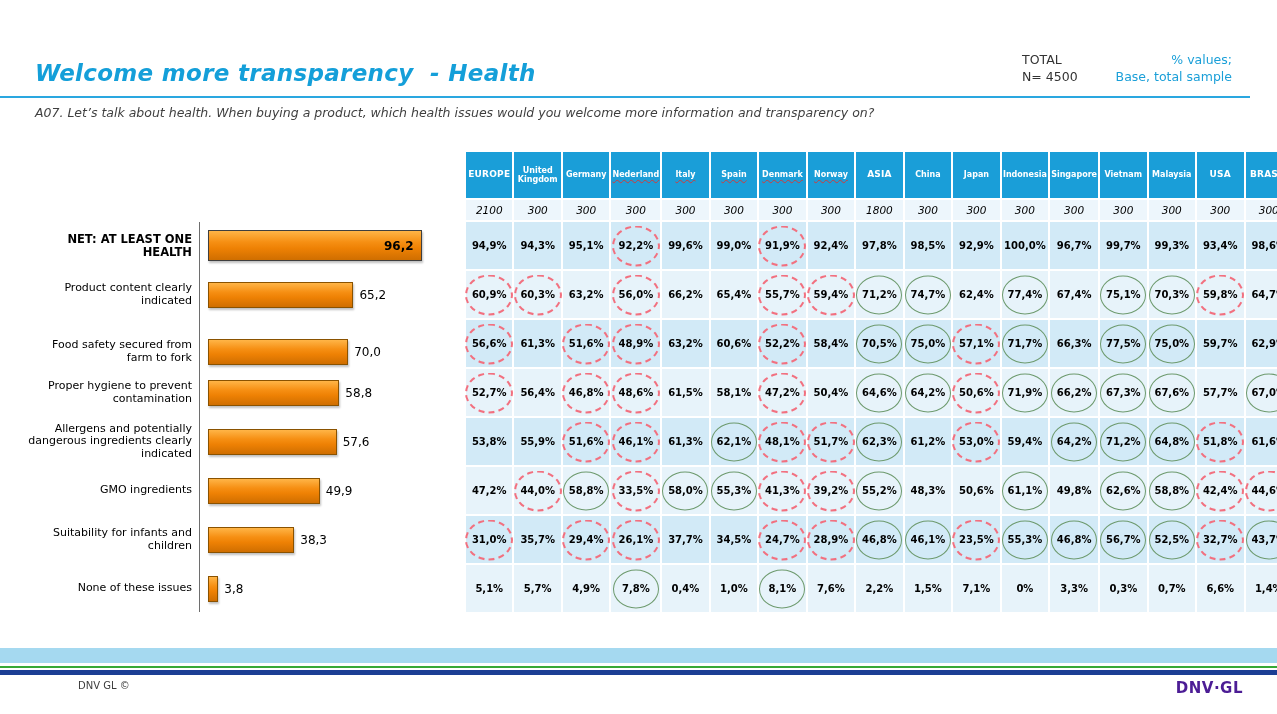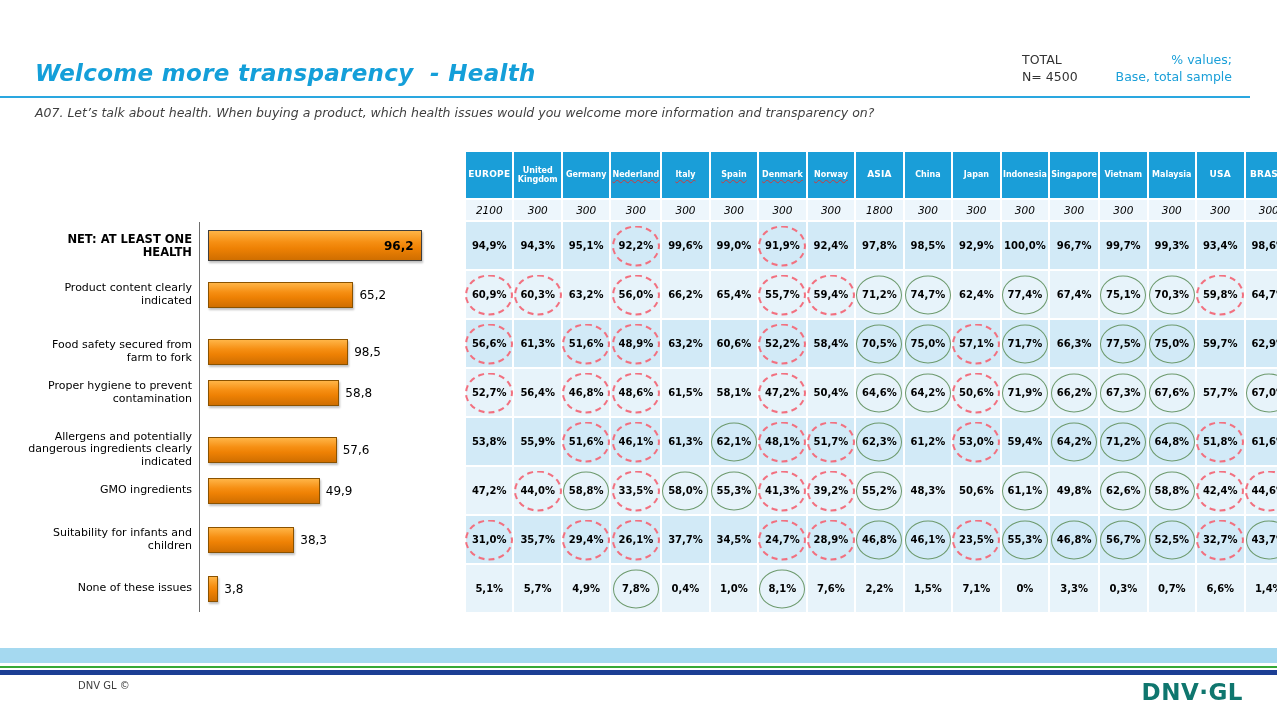--- a/index.html
+++ b/index.html
@@ -45,21 +45,21 @@
   .ellipse{position:absolute;left:50%;top:50%;transform:translate(-50%,-50%);width:44px;height:37px;
            border-radius:50%;pointer-events:none;}
   .ellipse.low{border:2px dashed #f2707f;}
   .ellipse.high{border:1.5px solid #6d9a6d;}
 
   
   .stripe-lightblue{position:absolute;left:0;top:648px;width:1277px;height:15px;background:#a5d9f0;}
   .stripe-green{position:absolute;left:0;top:666px;width:1277px;height:2px;background:#37a936;}
   .stripe-navy{position:absolute;left:0;top:670px;width:1277px;height:5px;background:#1c3e94;}
   .footer-copy{position:absolute;left:78px;top:680px;font-size:10px;color:#3c3c3c;}
-  .footer-logo{position:absolute;right:34px;top:679px;font-size:23px;font-weight:bold;color:#0f766e;
+  .footer-logo{position:absolute;right:34px;top:679px;font-size:15px;font-weight:bold;color:#4c1d95;
                letter-spacing:.5px;}
 </style>
 </head>
 <body>
 
 <div class="slide">
 
   <div class="title">Welcome more transparency  - Health</div>
   <div class="title-rule"></div>
   <div class="question">A07. Let’s talk about health. When buying a product, which health issues would you welcome more information and transparency on?</div>
@@ -88,31 +88,31 @@
         <div class="chart-label">Product content clearly indicated</div>
         <div class="bar-area">
           <div class="bar" style="width: 143.44px;"></div>
           <span class="bar-value">65,2</span>
         </div>
       </div>
       <div class="chart-row" style="top: 106px;">
         <div class="chart-label">Food safety secured from farm to fork</div>
         <div class="bar-area">
           <div class="bar" style="width: 138.16px;"></div>
-          <span class="bar-value">98,5</span>
+          <span class="bar-value">70,0</span>
         </div>
       </div>
       <div class="chart-row" style="top: 147px;">
         <div class="chart-label">Proper hygiene to prevent contamination</div>
         <div class="bar-area">
           <div class="bar" style="width: 129.36px;"></div>
           <span class="bar-value">58,8</span>
         </div>
       </div>
-      <div class="chart-row" style="top: 204px; justify-content: space-between;">
+      <div class="chart-row" style="top: 196px; justify-content: space-between;">
         <div class="chart-label">Allergens and potentially dangerous ingredients clearly indicated</div>
         <div class="bar-area">
           <div class="bar" style="width: 126.72px;"></div>
           <span class="bar-value">57,6</span>
         </div>
       </div>
       <div class="chart-row" style="top: 245px;">
         <div class="chart-label">GMO ingredients</div>
         <div class="bar-area">
           <div class="bar" style="width: 109.78px;"></div>

